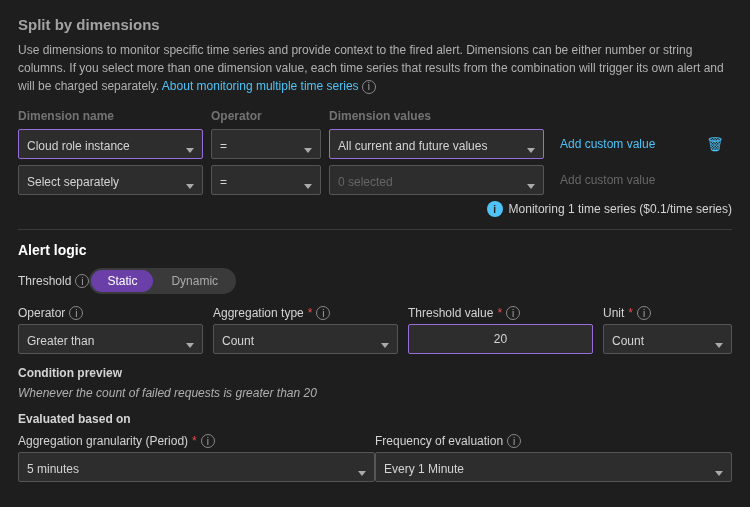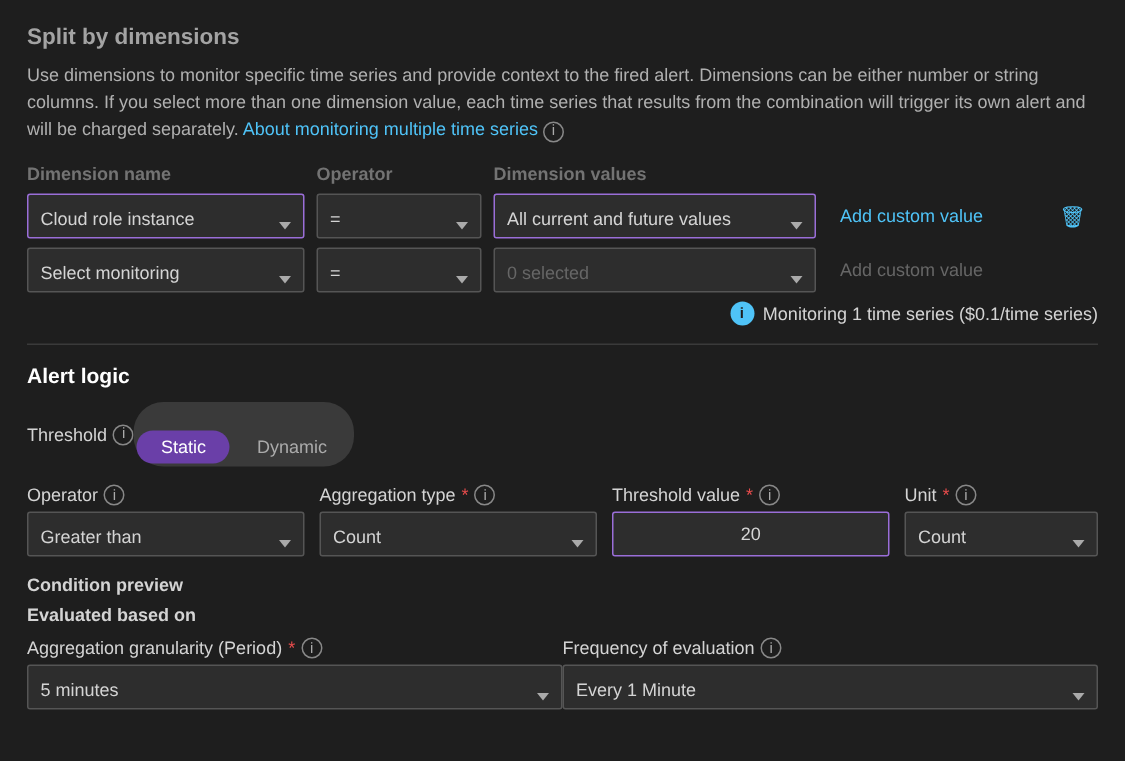--- a/index.html
+++ b/index.html
@@ -168,21 +168,20 @@
       padding: 2px;
       gap: 2px;
     }
     .toggle-btn {
       padding: 4px 16px;
       border-radius: 18px;
       font-size: 12px;
       cursor: pointer;
       border: none;
       font-family: inherit;
-      margin-top: 17px;
     }
     .toggle-btn.active {
       background: #6a3fa8;
       color: #fff;
     }
     .toggle-btn.inactive {
       background: transparent;
       color: #aaa;
     }
     
@@ -282,21 +281,21 @@
       <span class="chevron"></span>
     </div>
     <div class="add-custom">
       <span class="add-custom-link">Add custom value</span>
       <span class="trash-icon">🗑</span>
     </div>
   </div>
 
   <div class="dim-row">
     <div class="dropdown">
-      <span>Select monitoring</span>
+      <span>Select separately</span>
       <span class="chevron"></span>
     </div>
     <div class="dropdown">
       <span>=</span>
       <span class="chevron"></span>
     </div>
     <div class="dropdown">
       <span style="color: #666;">0 selected</span>
       <span class="chevron"></span>
     </div>
@@ -367,20 +366,21 @@
         <span class="info-icon">i</span>
       </div>
       <div class="dropdown">
         <span>Count</span>
         <span class="chevron"></span>
       </div>
     </div>
   </div>
 
   <div class="condition-preview-title">Condition preview</div>
+  <div class="condition-preview-text">Whenever the count of failed requests is greater than 20</div>
 
   <div class="evaluated-title">Evaluated based on</div>
 
   <div class="eval-row">
 
     <div class="form-field">
       <div class="form-label">
         <span>Aggregation granularity (Period)</span>
         <span class="required-star">*</span>
         <span class="info-icon">i</span>

